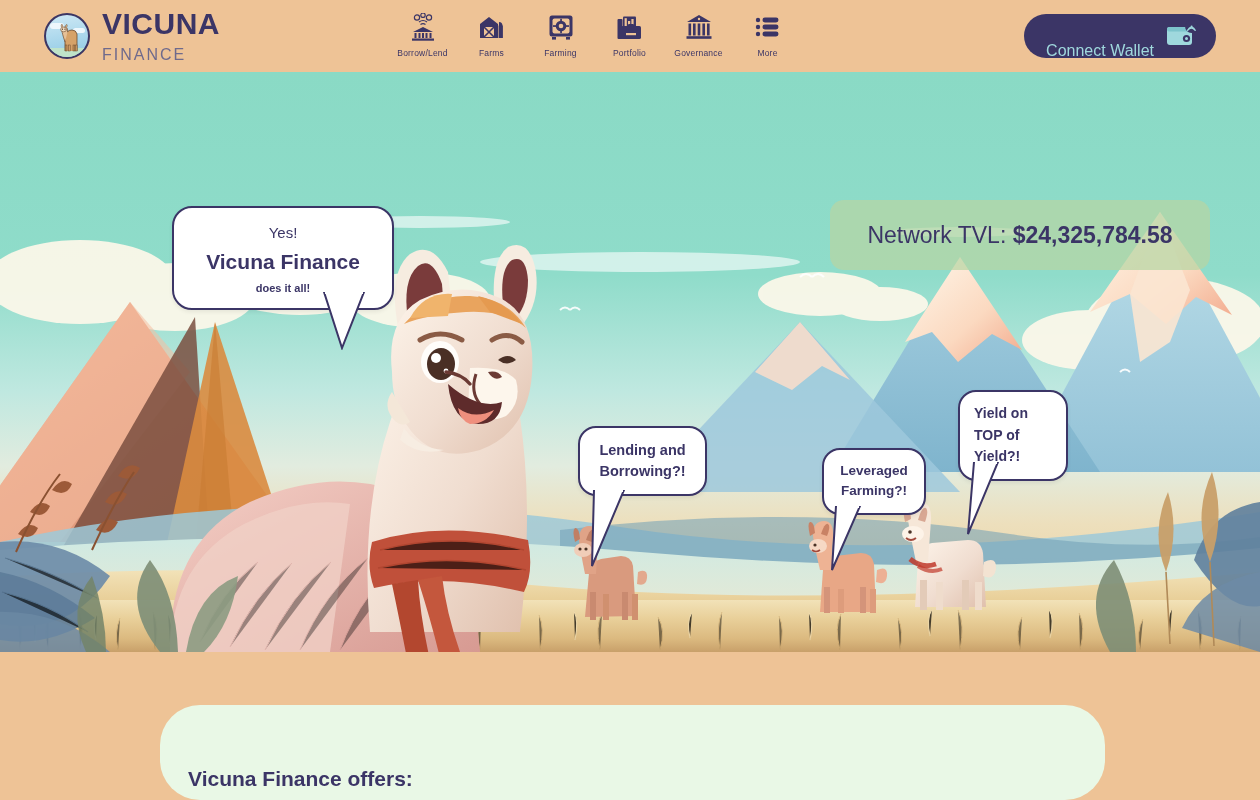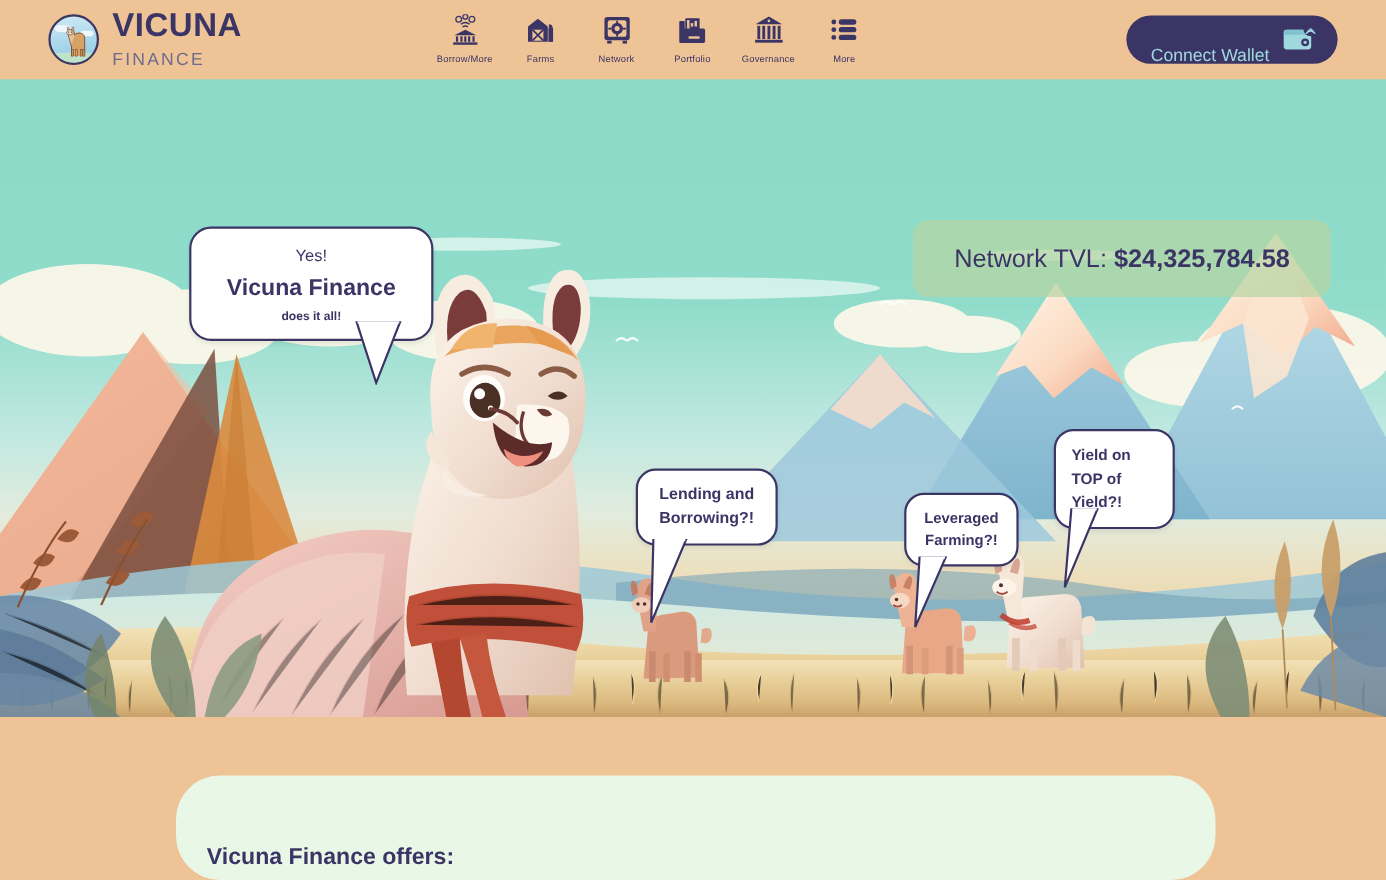--- a/index.html
+++ b/index.html
@@ -489,21 +489,21 @@
             <path d="M12.5 11.5 q2.5 -1.8 5 0" stroke="#3b3566" stroke-width="1.2" fill="none"></path>
             <path d="M15 14 L25 19 L5 19 Z"></path>
             <rect x="6.5" y="20" width="2" height="5"></rect>
             <rect x="10.5" y="20" width="2" height="5"></rect>
             <rect x="14" y="20" width="2" height="5"></rect>
             <rect x="17.5" y="20" width="2" height="5"></rect>
             <rect x="21.5" y="20" width="2" height="5"></rect>
             <rect x="4" y="25.5" width="22" height="2.2"></rect>
           </svg>
         </div>
-        <div class="nav-label">Borrow/More</div>
+        <div class="nav-label">Borrow/Lend</div>
       </div>
 
       <div class="nav-item">
         <div class="nav-icon">
           <svg width="30" height="28" viewBox="0 0 30 28" fill="#3b3566">
             <path d="M3 11 L12 4 L21 11 L21 25 L3 25 Z"></path>
             <path d="M22 9 q3.5 0 3.5 4 L25.5 25 L22 25 Z"></path>
             <rect x="21.6" y="12.5" width="4.2" height="12.5"></rect>
             <rect x="7" y="14" width="10" height="10" fill="#eec396"></rect>
             <path d="M7 14 L17 24 M17 14 L7 24" stroke="#3b3566" stroke-width="1.6"></path>
@@ -520,21 +520,21 @@
             <circle cx="15" cy="13" r="5.3" fill="#3b3566"></circle>
             <circle cx="15" cy="13" r="2.3" fill="#eec396"></circle>
             <rect x="14.2" y="5.8" width="1.7" height="3" fill="#3b3566"></rect>
             <rect x="14.2" y="17.2" width="1.7" height="3" fill="#3b3566"></rect>
             <rect x="7" y="12.2" width="3" height="1.7" fill="#3b3566"></rect>
             <rect x="20" y="12.2" width="3" height="1.7" fill="#3b3566"></rect>
             <rect x="6" y="24" width="4" height="2.6"></rect>
             <rect x="20" y="24" width="4" height="2.6"></rect>
           </svg>
         </div>
-        <div class="nav-label">Network</div>
+        <div class="nav-label">Farming</div>
       </div>
 
       <div class="nav-item">
         <div class="nav-icon">
           <svg width="30" height="28" viewBox="0 0 30 28" fill="#3b3566">
             <rect x="2.5" y="6" width="5" height="20" rx="1"></rect>
             <rect x="8" y="3.5" width="13" height="13" rx="1"></rect>
             <rect x="9.6" y="5.2" width="2.2" height="10" fill="#eec396"></rect>
             <rect x="13" y="8" width="2.2" height="7.2" fill="#eec396"></rect>
             <rect x="16.4" y="6" width="2.2" height="9.2" fill="#eec396"></rect>

